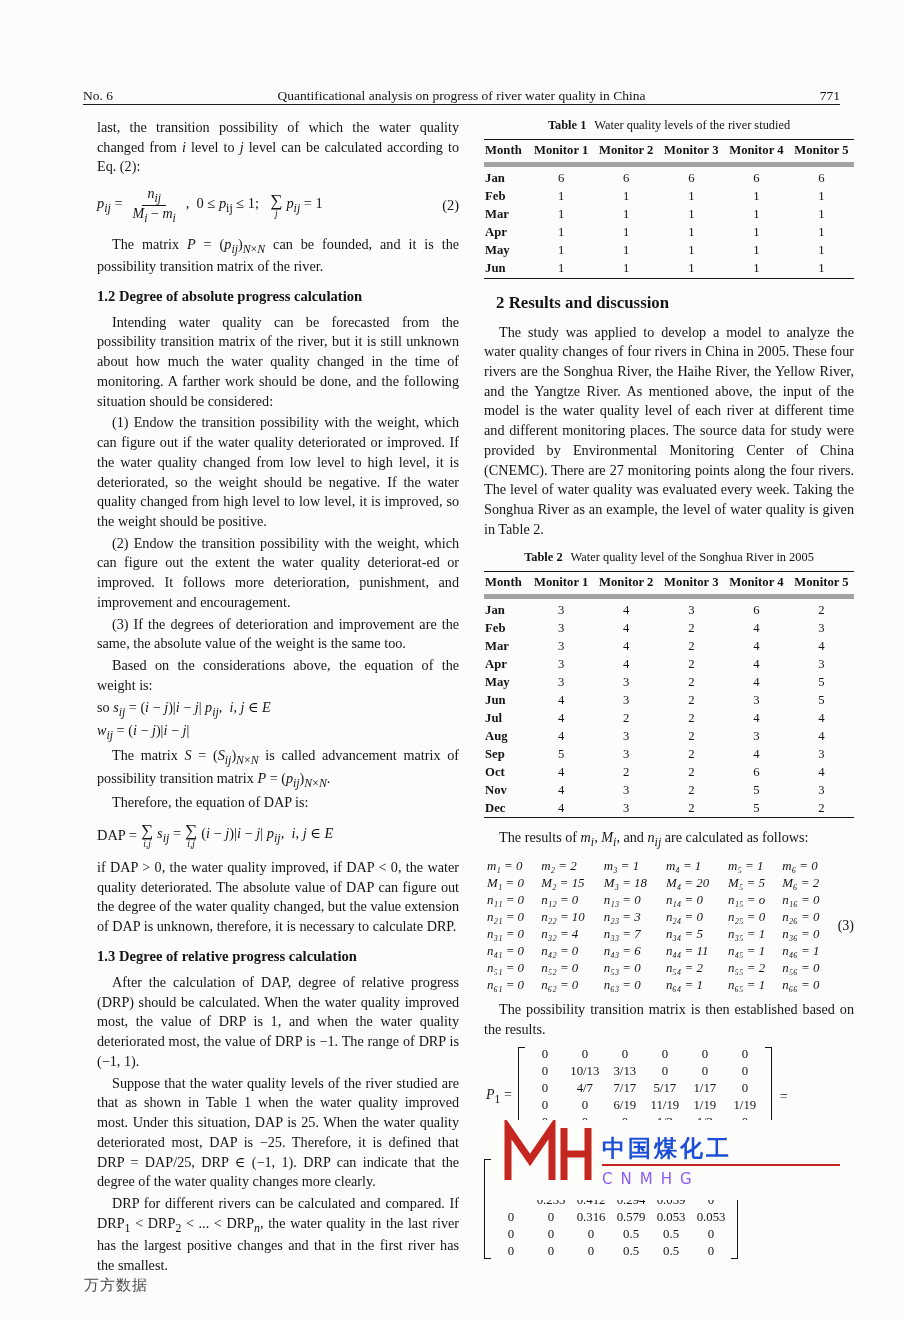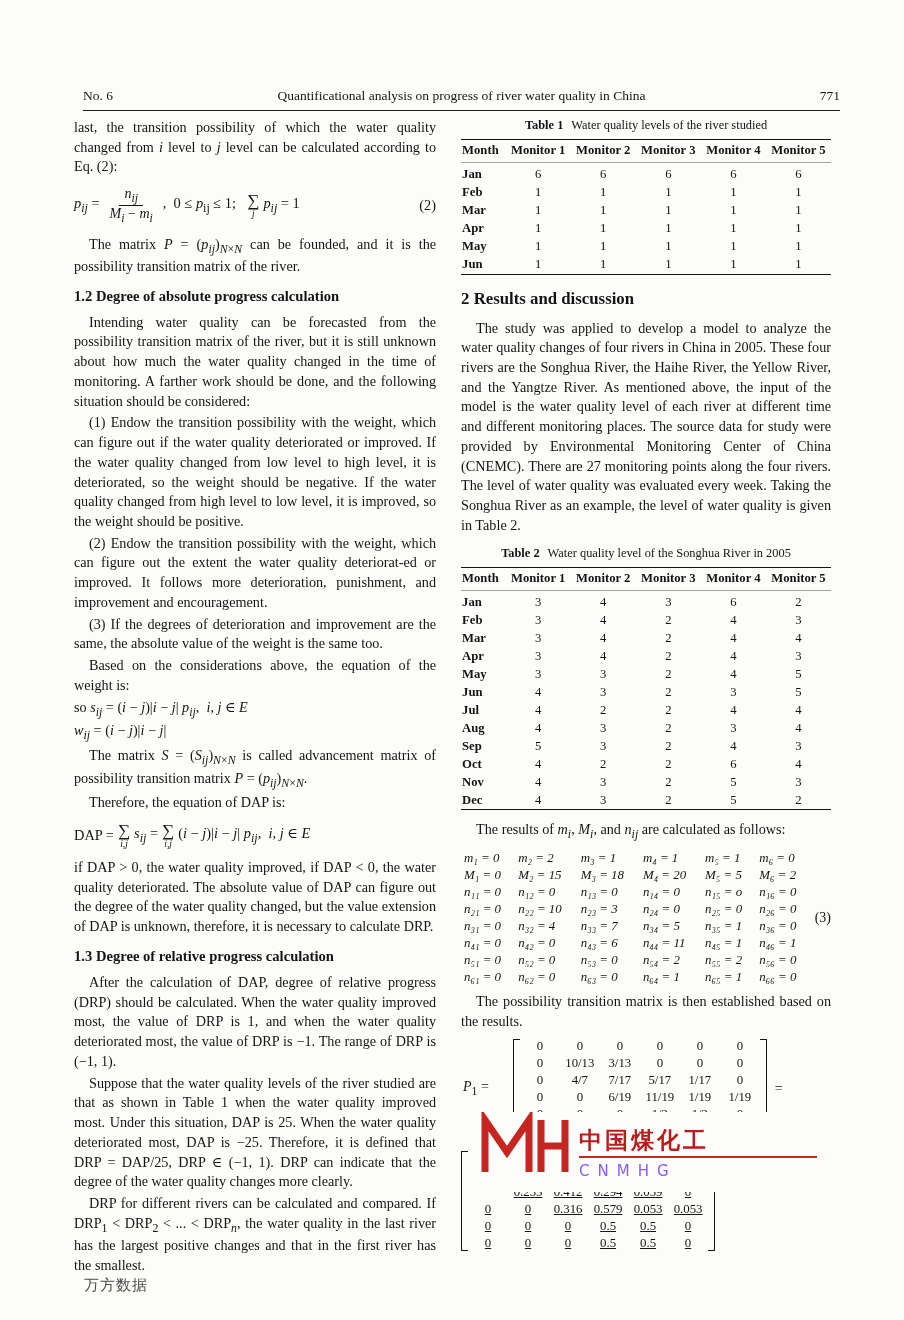--- a/index.html
+++ b/index.html
@@ -6,88 +6,88 @@
   html,body { background:#ffffff; }
   .page {
     position:relative; width:904px; height:1320px; overflow:hidden;
     background:#fcfcfa; color:#141414;
     font-family:"Liberation Serif","DejaVu Serif",serif;
   }
   
   .running-head {
     position:absolute; left:83px; right:64px; top:88px;
     display:flex; align-items:baseline;
-    font-size:13.5px; border-bottom:1.2px solid #1c1c1c; padding-bottom:6px;
+    font-size:13.5px; border-bottom:1.2px solid #1c1c1c; 
   }
   .running-head .issue { width:90px; }
   .running-head .rtitle { flex:1; text-align:center; }
   .running-head .pageno { width:90px; text-align:right; }
 
   
   .columns {
-    position:absolute; left:74px; top:118px; width:757px;
+    position:absolute; left:97px; top:118px; width:757px;
     display:flex; gap:25px;
   }
   .col-left  { width:366px; }
   .col-right { width:374px; }
 
   p.body { font-size:14.2px; line-height:1.39; text-align:justify; margin-bottom:2px; }
   p.indent { text-indent:15px; }
   h3.subhead { font-size:14.6px; font-weight:bold; margin:11px 0 8px 0; }
-  h2.sechead { font-size:16.8px; font-weight:bold; margin:14px 0 10px 0; }
+  h2.sechead { font-size:16.8px; font-weight:bold; margin:14px 0 10px 12px; }
 
   
   .equation { display:flex; align-items:center; font-size:14.4px; margin:9px 0; }
   .eq-label { margin-left:auto; font-style:normal; }
   .frac { display:inline-flex; flex-direction:column; align-items:center; line-height:1.15; margin:0 5px; font-size:14px; }
   .frac .num { padding:0 5px; border-bottom:1px solid #141414; }
   .frac .den { padding:0 5px; }
   .sum { display:inline-flex; flex-direction:column; align-items:center; line-height:1; margin:0 4px; }
   .sum .sigma { font-size:17px; }
   .sum .under { font-size:9.5px; font-style:italic; margin-top:1px; }
   .eqline { font-size:14.2px; margin:3px 0; }
 
   
   .tbl-caption { text-align:center; font-size:12.4px; margin:10px 0 6px 0; }
   .tbl-caption .cap-label { font-weight:bold; margin-right:8px; }
   table.datatable { width:100%; border-collapse:collapse; font-size:12.7px;
     border-top:1.5px solid #141414; border-bottom:1.5px solid #141414; margin-bottom:10px; }
   table.datatable th { font-weight:bold; text-align:center; padding:3px 1px 4px 1px;
-    border-bottom:1px solid #a3a3a3; }
+    border-bottom:5px solid #a3a3a3; }
   table.datatable th:first-child { text-align:left; }
   table.datatable td { text-align:center; padding:1.5px 1px; }
   table.datatable td:first-child { text-align:left; font-weight:bold; }
   table.datatable tr:first-child td { padding-top:4px; }
 
   
   .eq3-wrap { display:flex; align-items:center; margin:8px 0 6px 0; }
   table.eq3 { border-collapse:collapse; flex:1; }
   table.eq3 td { font-size:12.9px; font-style:italic; padding:1px 3px; white-space:nowrap; }
   .eq3-label { font-size:14px; margin-left:4px; }
 
   
   .eq4-block { position:relative; margin-top:6px; }
   .matrix-row { display:flex; align-items:center; font-size:13px; }
   .matrix-row.m1 { margin-left:2px; }
-  .matrix-row.m2 { margin-top:10px;text-decoration:underline; }
-  .mat-lhs { font-size:14px; margin-right:24px; white-space:nowrap; }
+  .matrix-row.m2 { margin-top:10px; }
+  .mat-lhs { font-size:14px; margin-right:6px; white-space:nowrap; }
   .brk { align-self:stretch; width:7px; margin:1px 0; }
   .brk.l { border:1.6px solid #141414; border-right:none; }
   .brk.r { border:1.6px solid #141414; border-left:none; }
   table.matrix { border-collapse:collapse; }
   table.matrix td { text-align:center; padding:1px 4px; min-width:40px; font-size:12.8px; white-space:nowrap; }
   .mat-eq { margin-left:8px; font-size:14px; }
   .eq4-label { position:absolute; right:0; top:96px; font-size:14px; }
 
   
   .watermark { position:absolute; left:14px; top:74px; width:356px; height:80px;
     background:#fcfcfa; display:flex; align-items:flex-start; z-index:5; }
   .wm-logo { flex:0 0 auto; margin-right:8px; }
   .wm-textcol { display:flex; flex-direction:column; padding-top:16px; }
-  .wm-cn { font-size:23px; font-weight:bold; color:#b91c1c; letter-spacing:3px;
+  .wm-cn { font-size:23px; font-weight:bold; color:#1d4ed8; letter-spacing:3px;
     border-bottom:2.5px solid #c5261f; padding-bottom:3px; width:238px; line-height:1.1; }
   .wm-en { margin-top:4px; color:#8b5cf6; font-size:15px; letter-spacing:8px;
     font-family:"DejaVu Sans","Liberation Sans",sans-serif; }
 
   
   .wanfang { position:absolute; left:84px; top:1276px; font-size:15px; color:#4c4c4c;
     font-family:"DejaVu Sans","Liberation Sans",sans-serif; letter-spacing:1px; }
 </style>
 </head>
 <body>

